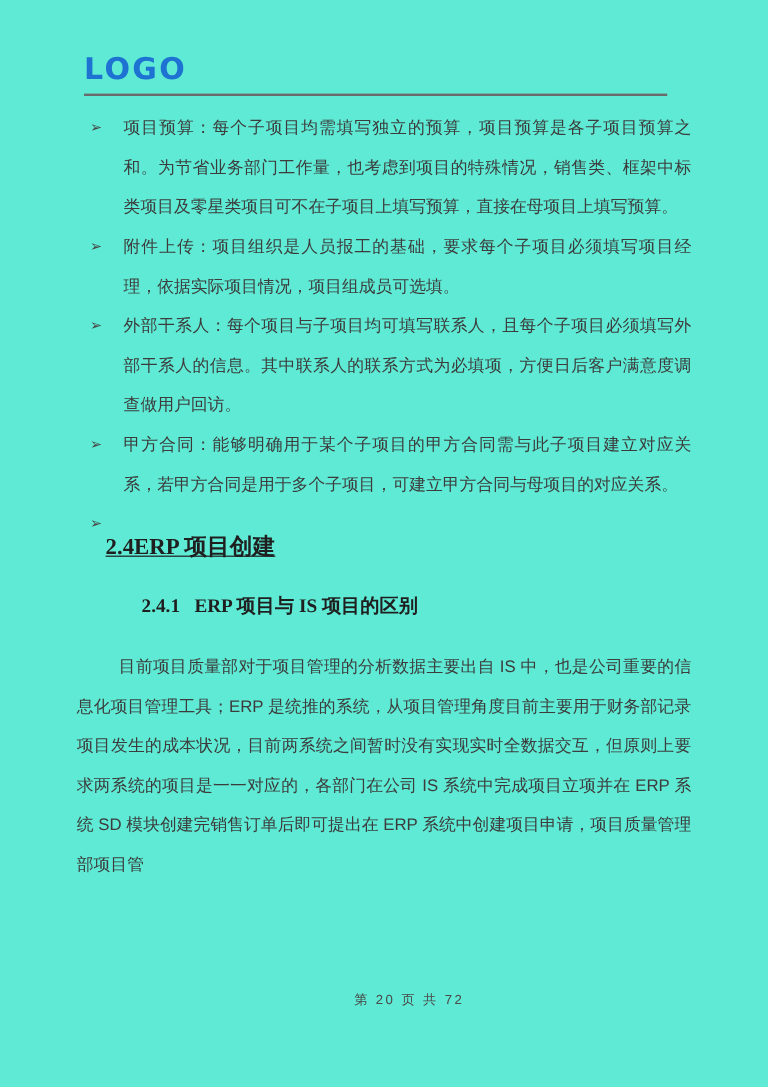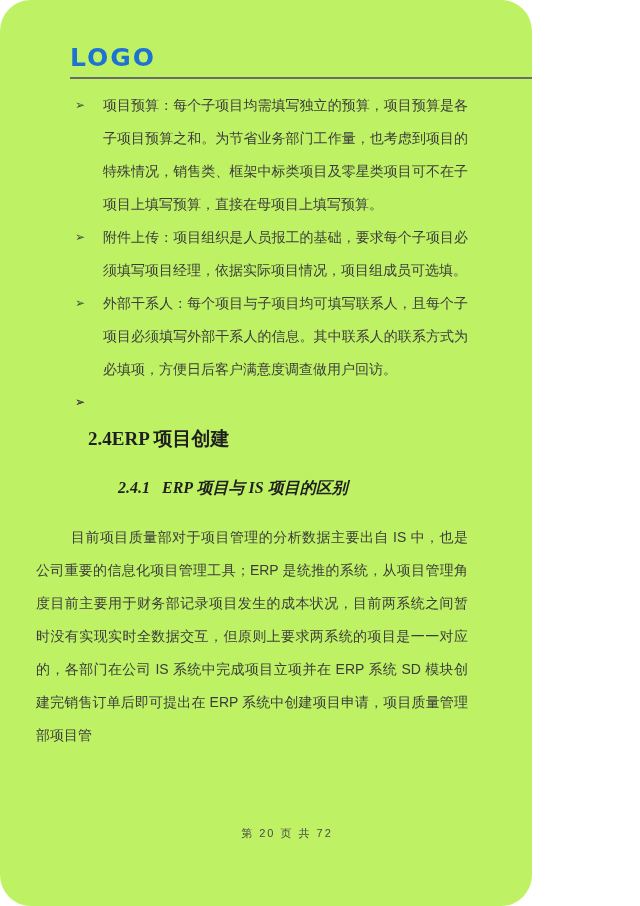--- a/index.html
+++ b/index.html
@@ -8,25 +8,24 @@
     background: #ffffff;
   }
   body {
     width: 640px;
     height: 906px;
     font-family: "Liberation Sans", "DejaVu Sans", sans-serif;
     color: #3c3c3c;
   }
   .page {
     position: relative;
-    width: 532px;
+    width: 640px;
     height: 906px;
-    background: #bef264;
+    background: #5eead4;
     overflow: hidden;
-    border-radius: 31px;
   }
   .page-header {
     padding: 45px 64px 0 70px;
   }
   .logo {
     display: inline-block;
     color: #1e73d2;
     font-family: "DejaVu Sans", sans-serif;
     font-weight: 800;
     font-size: 25px;
@@ -55,41 +54,41 @@
   }
   .bullet-marker {
     position: absolute;
     left: 11px;
     top: 0;
     font-size: 12px;
     line-height: 33px;
     color: #474747;
   }
   .section-heading {
-    margin: 40px 64px 0 88px;
+    margin: 24px 64px 0 88px;
     font-family: "Liberation Serif", "DejaVu Serif", serif;
     font-size: 19px;
     font-weight: bold;
     color: #1f1f1f;
     line-height: 26px;
+    text-decoration: underline;
   }
   .subsection-heading {
     margin: 25px 64px 0 118px;
     font-family: "Liberation Serif", "DejaVu Serif", serif;
     font-size: 16px;
     font-weight: bold;
     color: #1f1f1f;
     line-height: 22px;
-    font-style: italic;
   }
   .subsection-heading .h3-title {
     margin-left: 12px;
   }
   .body-paragraph {
-    margin: 22px 64px 0 36px;
+    margin: 22px 64px 0 64px;
     font-size: 14px;
     line-height: 33px;
     text-align: justify;
     text-indent: 35px;
     color: #3c3c3c;
   }
   .page-footer {
     position: absolute;
     top: 826px;
     left: 0;
@@ -119,20 +118,21 @@
     <li class="bullet-item">
       <span class="bullet-marker">➢</span>
       <span>附件上传：项目组织是人员报工的基础，要求每个子项目必须填写项目经理，依据实际项目情况，项目组成员可选填。</span>
     </li>
     <li class="bullet-item">
       <span class="bullet-marker">➢</span>
       <span>外部干系人：每个项目与子项目均可填写联系人，且每个子项目必须填写外部干系人的信息。其中联系人的联系方式为必填项，方便日后客户满意度调查做用户回访。</span>
     </li>
     <li class="bullet-item">
       <span class="bullet-marker">➢</span>
+      <span>甲方合同：能够明确用于某个子项目的甲方合同需与此子项目建立对应关系，若甲方合同是用于多个子项目，可建立甲方合同与母项目的对应关系。</span>
     </li>
     <li class="bullet-item">
       <span class="bullet-marker">➢</span>
     </li>
   </ul>
 
   <h2 class="section-heading">2.4ERP 项目创建</h2>
 
   <h3 class="subsection-heading">
     <span>2.4.1</span><span class="h3-title">ERP 项目与 IS 项目的区别</span>

